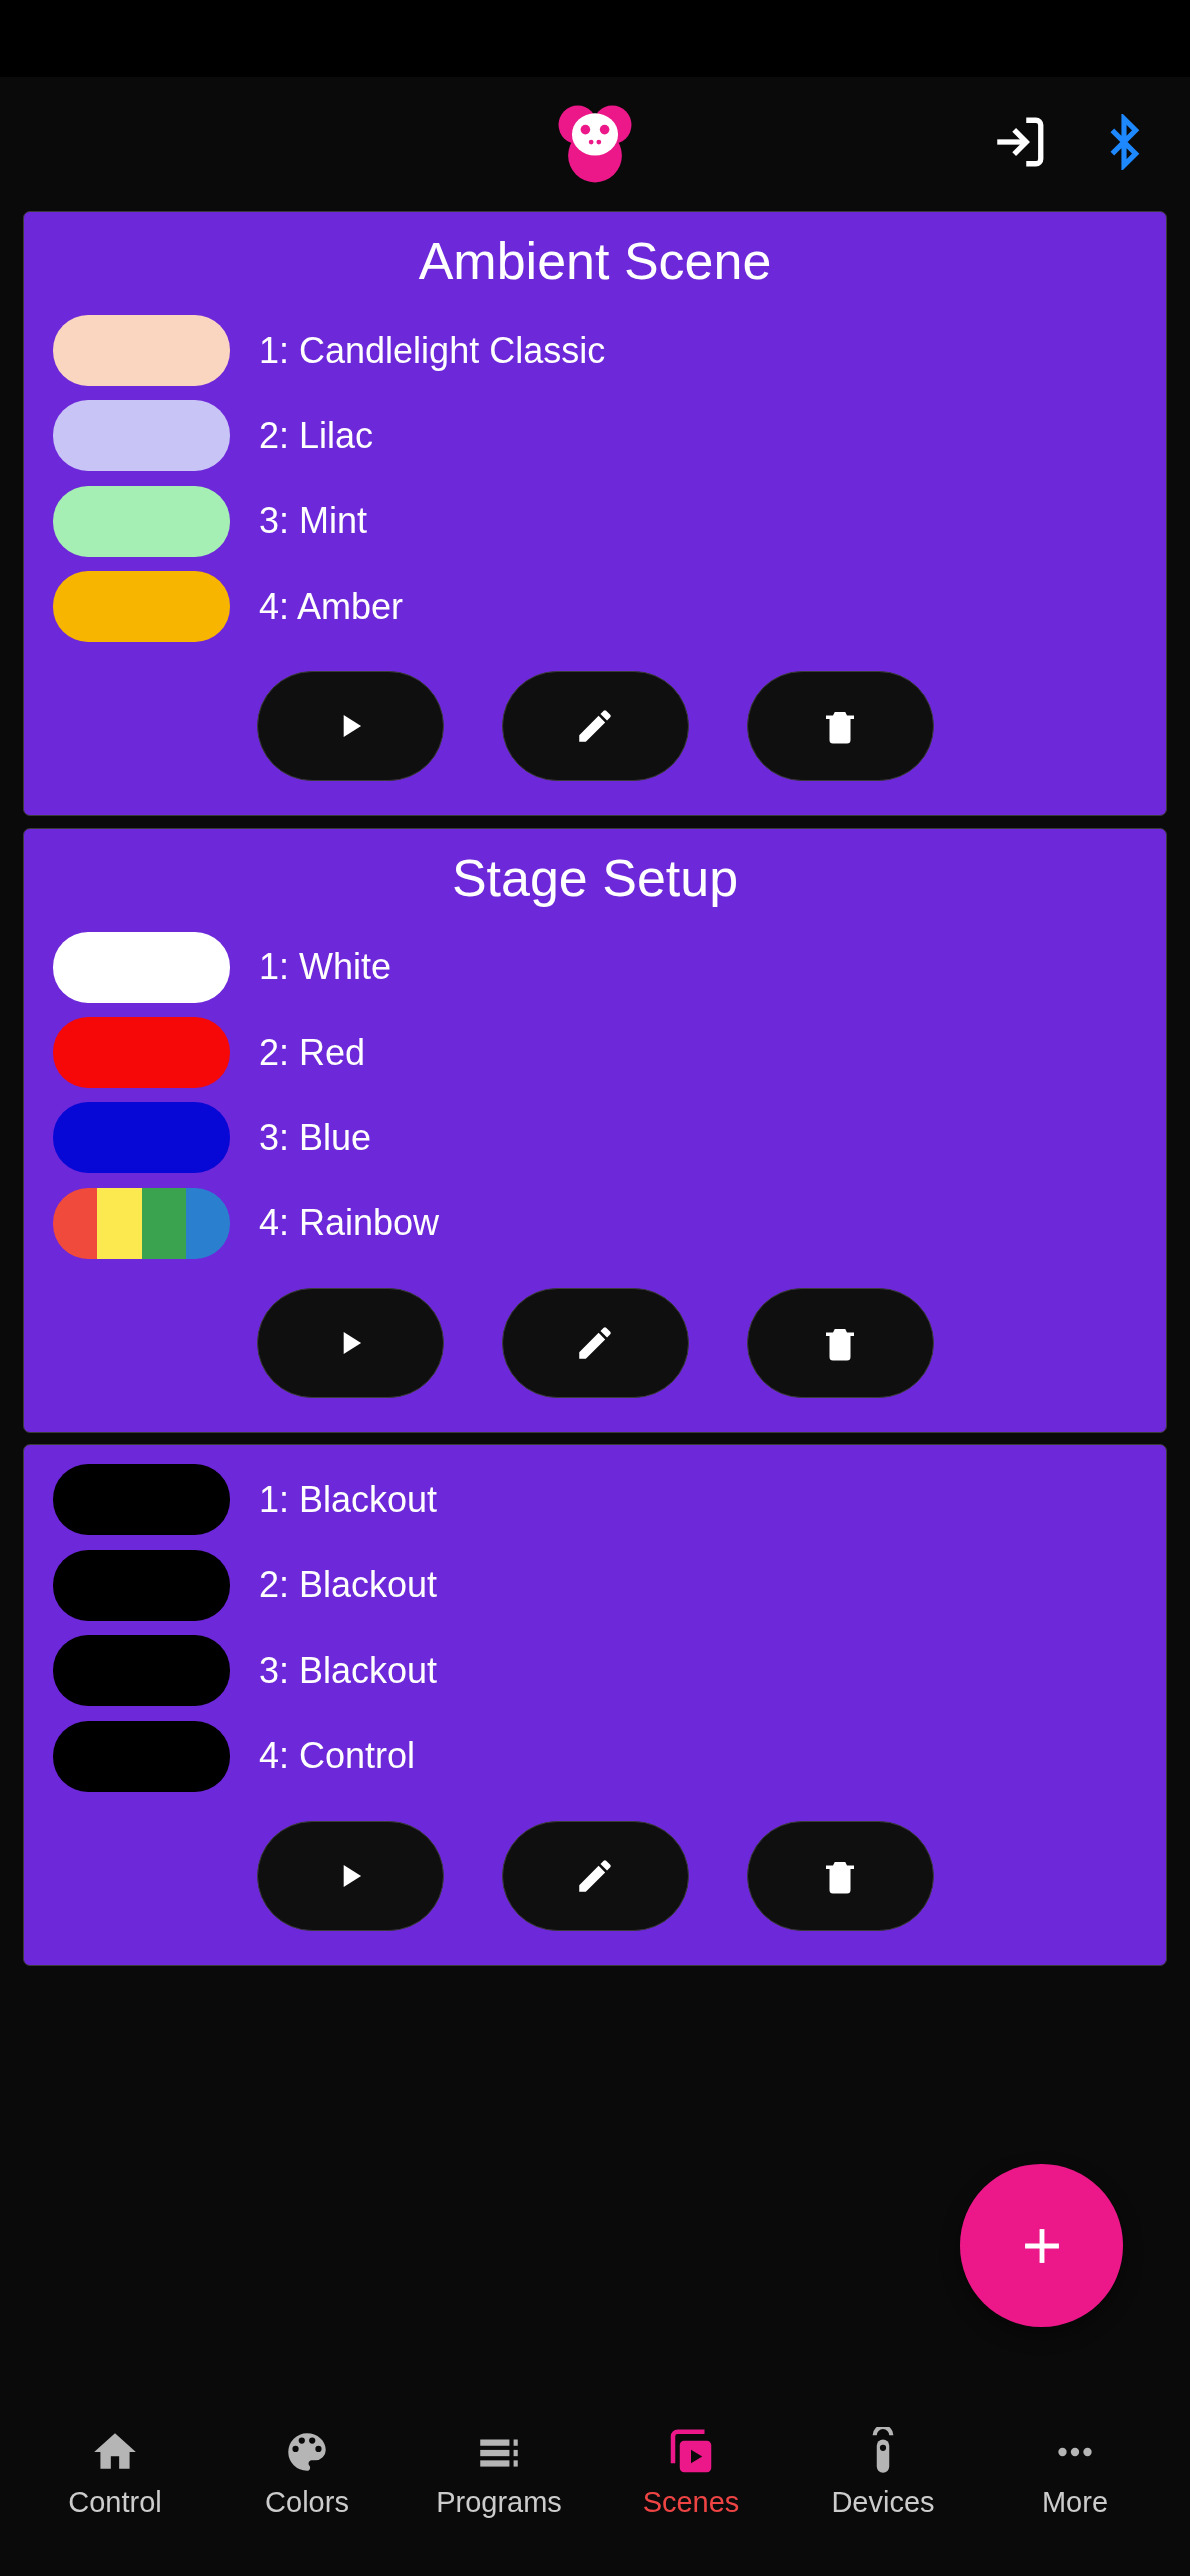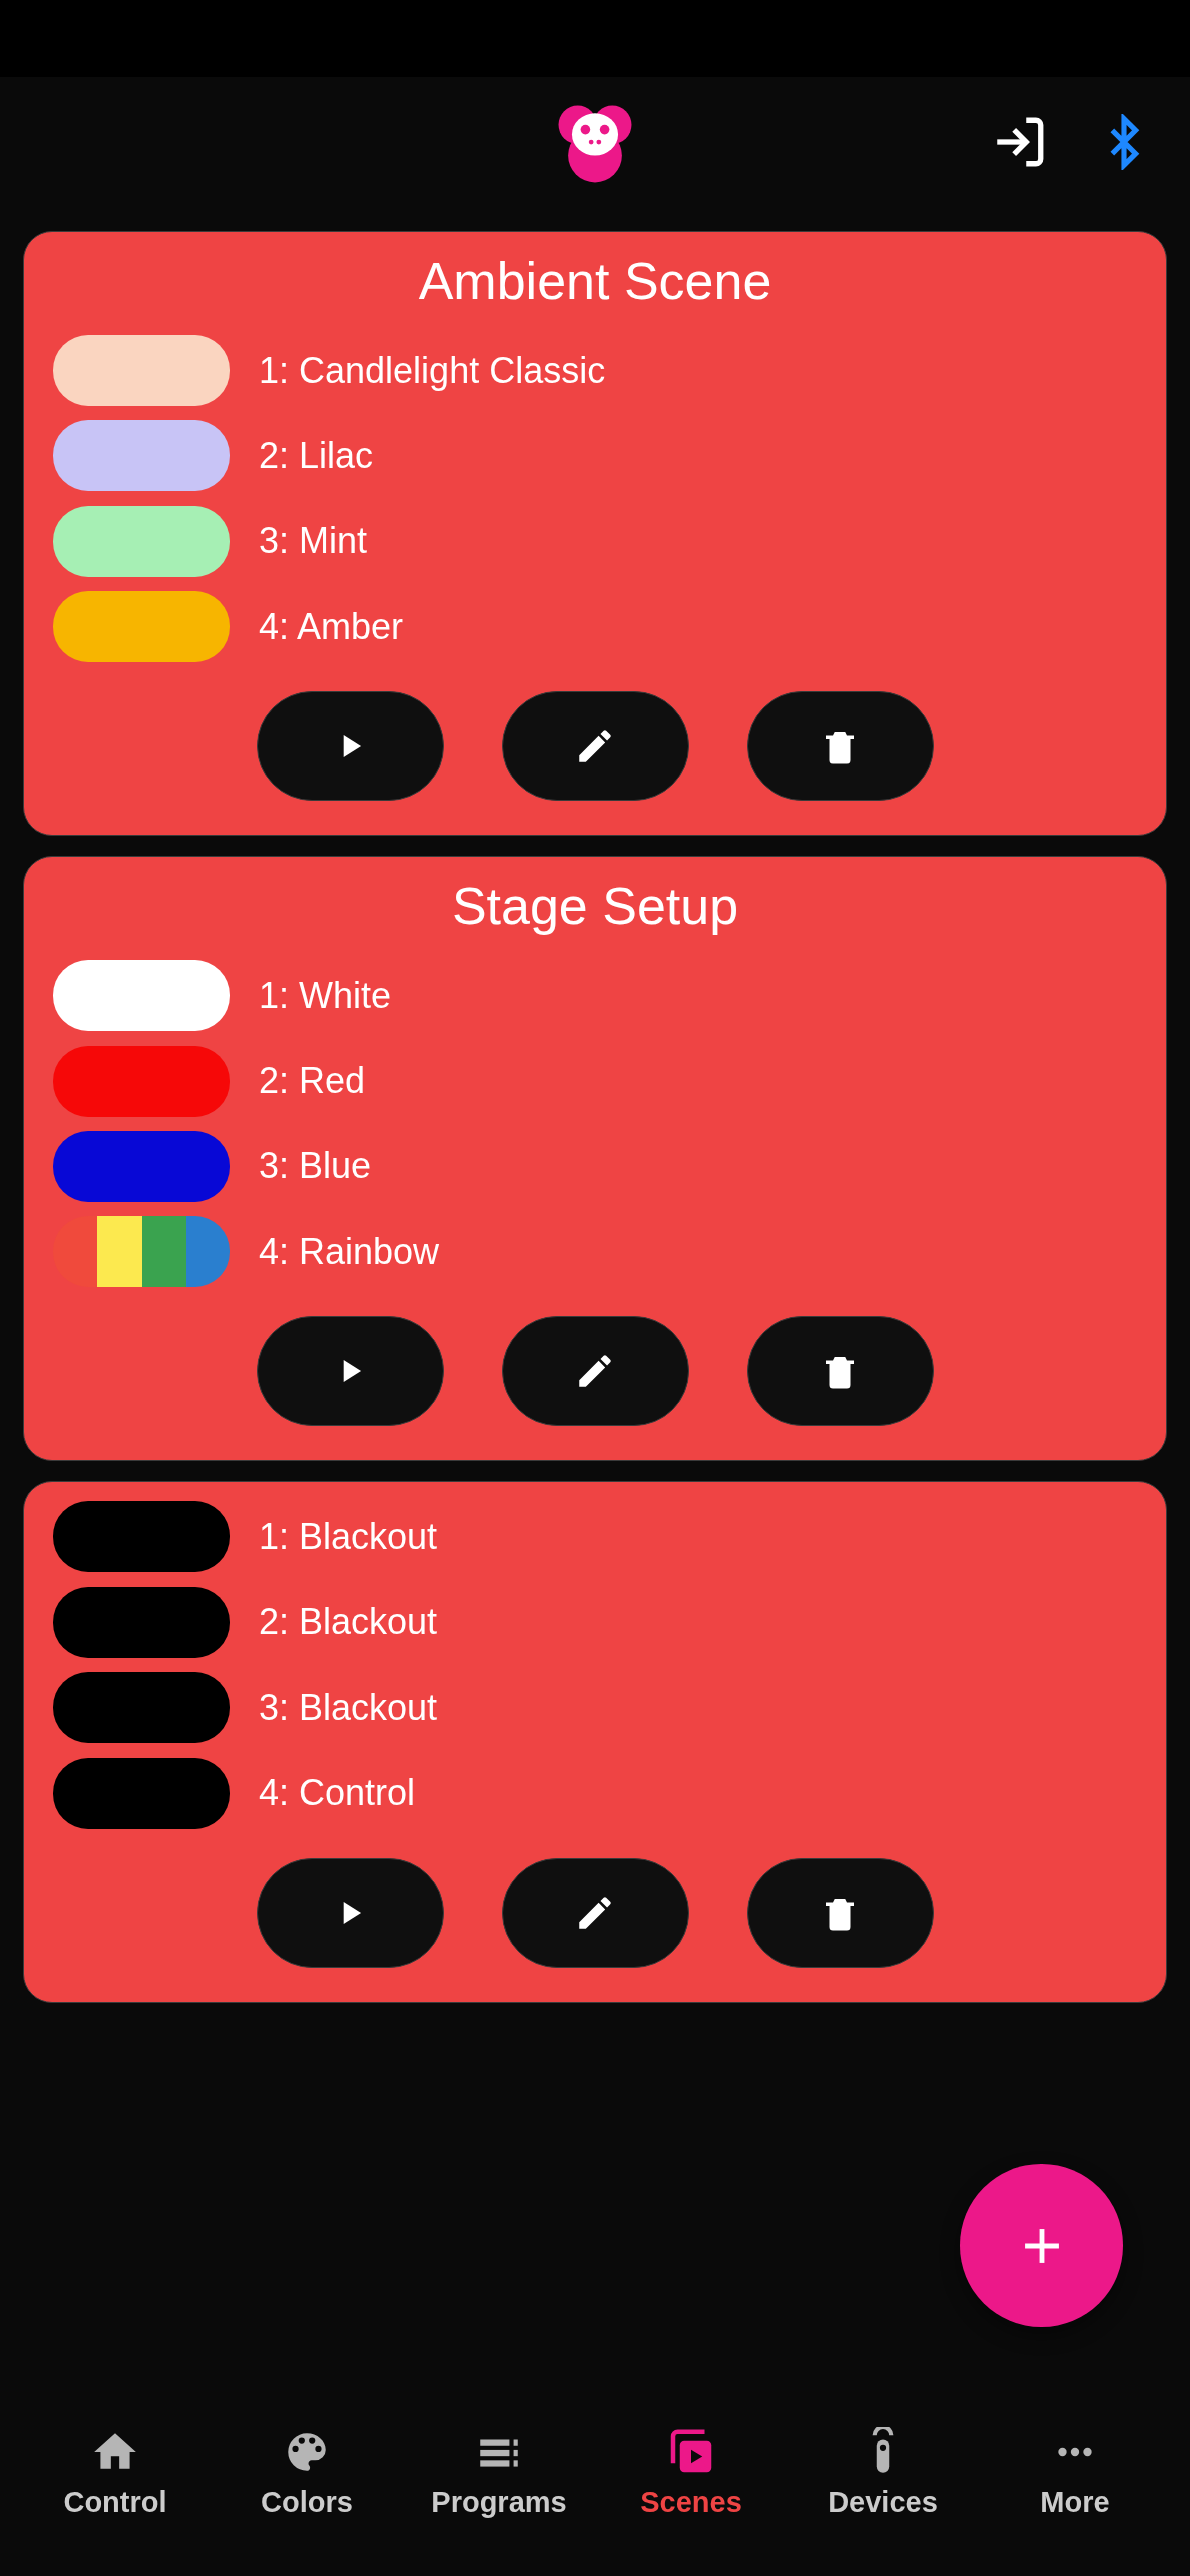--- a/index.html
+++ b/index.html
@@ -36,25 +36,24 @@
     }
     .logo {
       width: 96px;
       height: 96px;
     }
     .content {
       padding: 0 23px;
     }
     .scene-card {
       border: 1.9px solid #3a3a3a;
-      border-radius: 29px;
+      border-radius: 7px;
       padding: 19px 29px 34px 29px;
       margin-bottom: 11.5px;
-      background: #ef4444;
-      margin-top: 20px;
+      background: #6d28d9;
     }
     .scene-title {
       text-align: center;
       font-size: 52px;
       font-weight: 400;
       margin-bottom: 24px;
     }
     .scene-row {
       display: flex;
       align-items: center;
@@ -122,21 +121,20 @@
       justify-content: space-around;
       padding: 0 19px 29px 19px;
     }
     .tab-item {
       display: flex;
       flex-direction: column;
       align-items: center;
       gap: 5px;
       cursor: pointer;
       flex: 1;
-      font-weight: bold;
     }
     .tab-icon {
       height: 58px;
       display: flex;
       align-items: center;
       justify-content: center;
     }
     .tab-label {
       font-size: 29px;
       color: #ccc;

